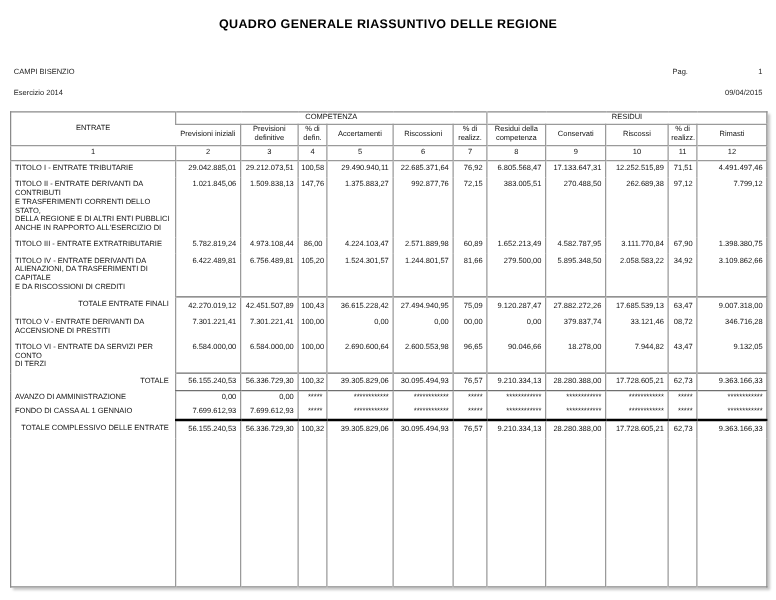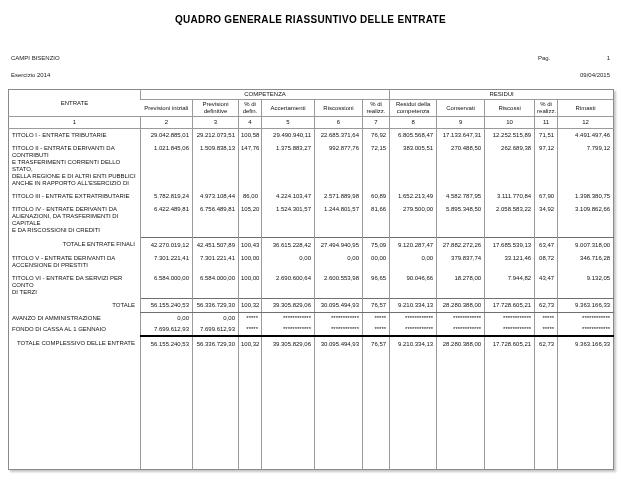--- a/index.html
+++ b/index.html
@@ -37,21 +37,21 @@
   tr.r-band td:not(.label){border-top:1px solid #6f6f6f;border-bottom:1px solid #6f6f6f;}
   tr.r-band td{padding-top:3px;}
   tr.r-info td{padding-top:2px;padding-bottom:2px;}
   tr.r-grand td:not(.label){border-top:2px solid #000;}
   tr.filler td{height:116px;}
 </style>
 </head>
 <body>
 
 <div class="page">
-  <div class="title">QUADRO GENERALE RIASSUNTIVO DELLE ENTRATE</div>
+  <div class="title">QUADRO GENERALE RIASSUNTIVO DELLE REGIONE</div>
 
   <div class="meta">
     <div class="meta-row">
       <span>CAMPI BISENZIO</span>
       <span class="meta-right">
         <span>Pag.</span>
         <span class="pageno">1</span>
       </span>
     </div>
     <div class="meta-row">

